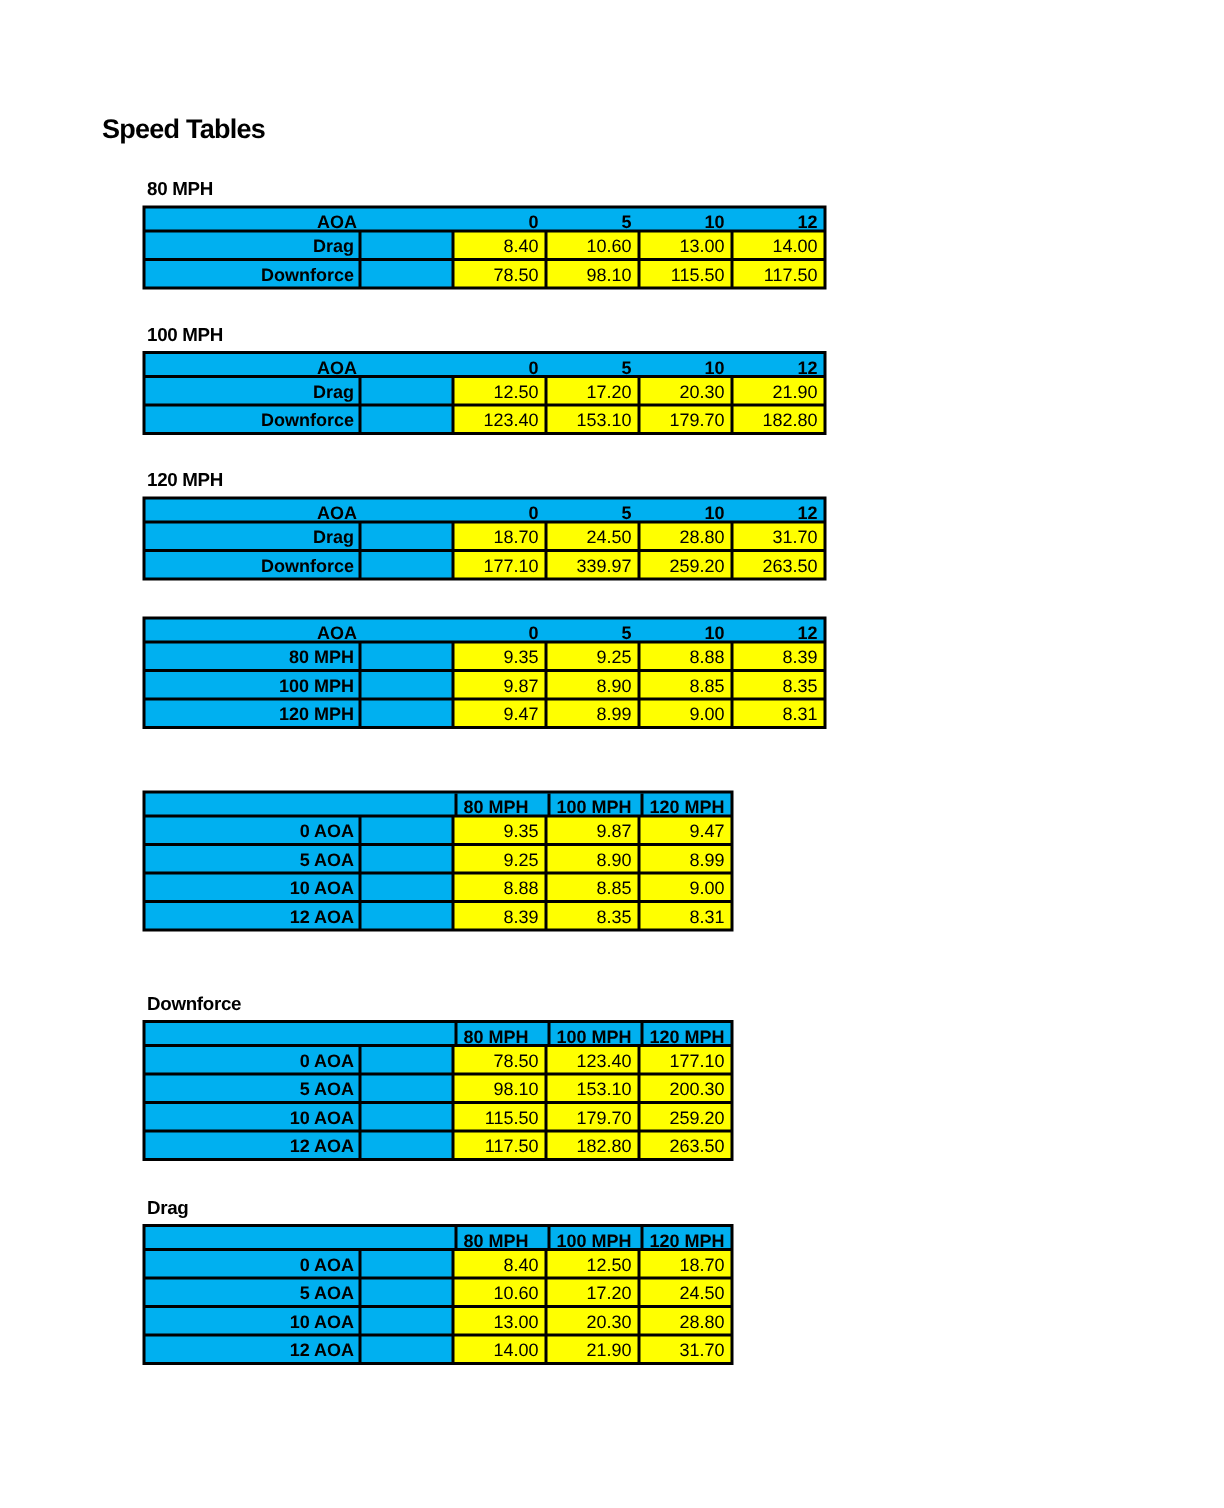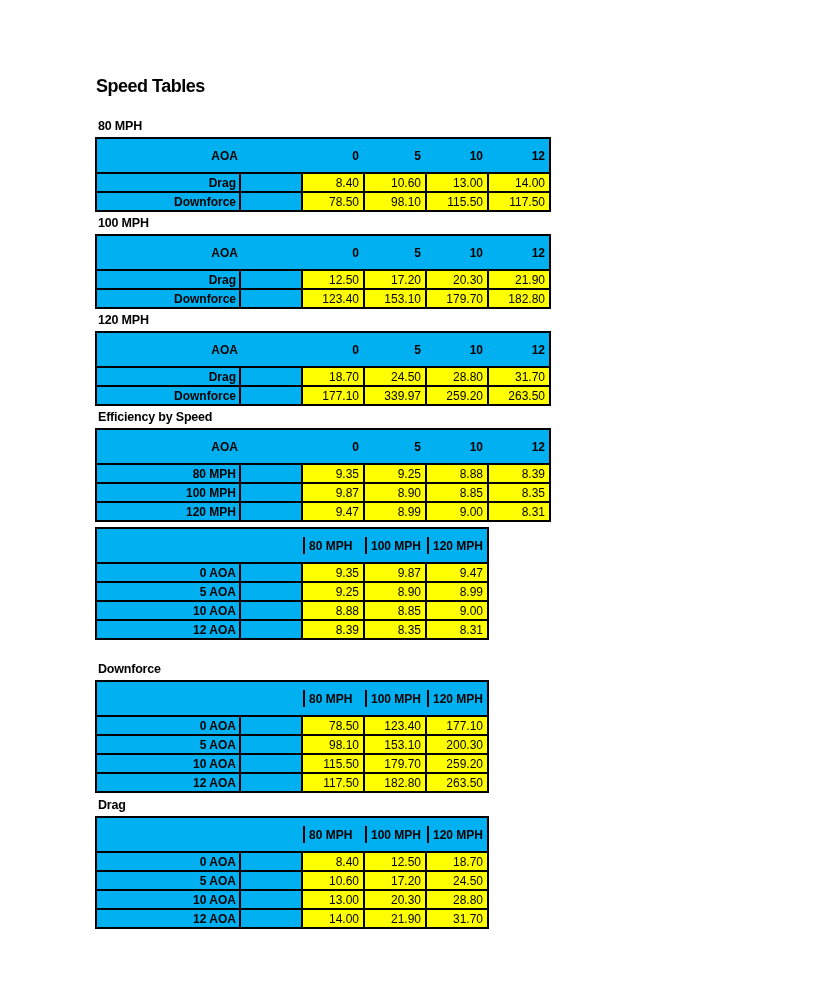--- a/index.html
+++ b/index.html
@@ -19,45 +19,44 @@
   }
   .page-title{
     position:absolute;
     left:68px;
     top:77px;
     font-size:18px;
     font-weight:700;
     letter-spacing:-0.5px;
     line-height:19px;
     white-space:nowrap;
-    margin-left:28px;
   }
   .section{position:absolute;left:65px;margin-left:30px;}
   .sec-heading{
     font-size:12.5px;
     font-weight:700;
     letter-spacing:-0.2px;
     line-height:13px;
     margin:0 0 4px 3px;
     white-space:nowrap;
   }
   
   .tbl{
     background:var(--line);
     padding:2px;
     display:flex;
     flex-direction:column;
     gap:2px;
     width:max-content;
   }
   .hrow{
-    height:33px;
+    height:14px;
     background:var(--blue);
     display:flex;
-    align-items:center;
+    align-items:flex-start;
   }
   .row{
     display:flex;
     gap:2px;
     height:17px;
   }
   .cell{
     box-sizing:border-box;
     display:flex;
     align-items:center;
@@ -165,21 +164,20 @@
             <span class="cell lbl">Downforce</span>
             <span class="cell sp"></span>
             <span class="cell val">177.10</span>
             <span class="cell val">339.97</span>
             <span class="cell val">259.20</span>
             <span class="cell val">263.50</span>
           </div>
         </div>
       </div>
       <div class="section" style="top: 411px;">
-        <div class="sec-heading">Efficiency by Speed</div>
         <div class="tbl">
           <div class="hrow">
             <span class="cell h-corner">AOA</span>
             <span class="cell h-sp"></span>
             <span class="cell h-val">0</span>
             <span class="cell h-val">5</span>
             <span class="cell h-val">10</span>
             <span class="cell h-val">12</span>
           </div>
           <div class="row">

